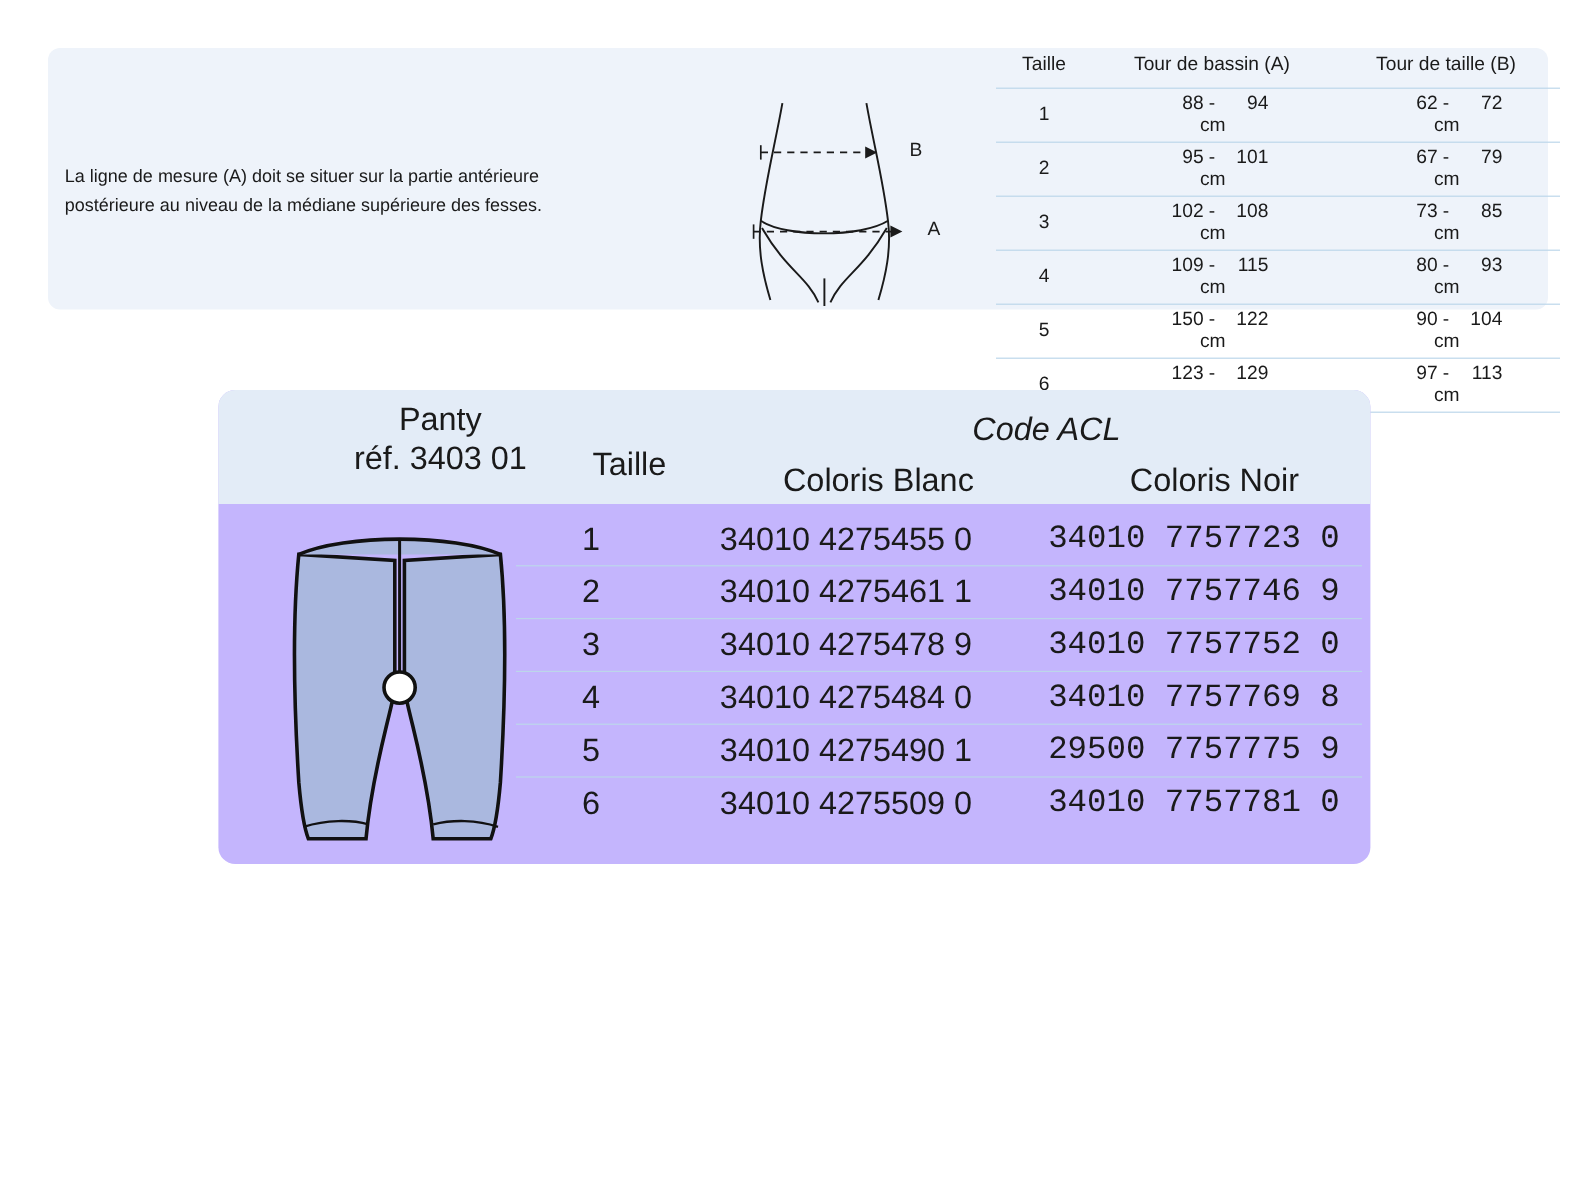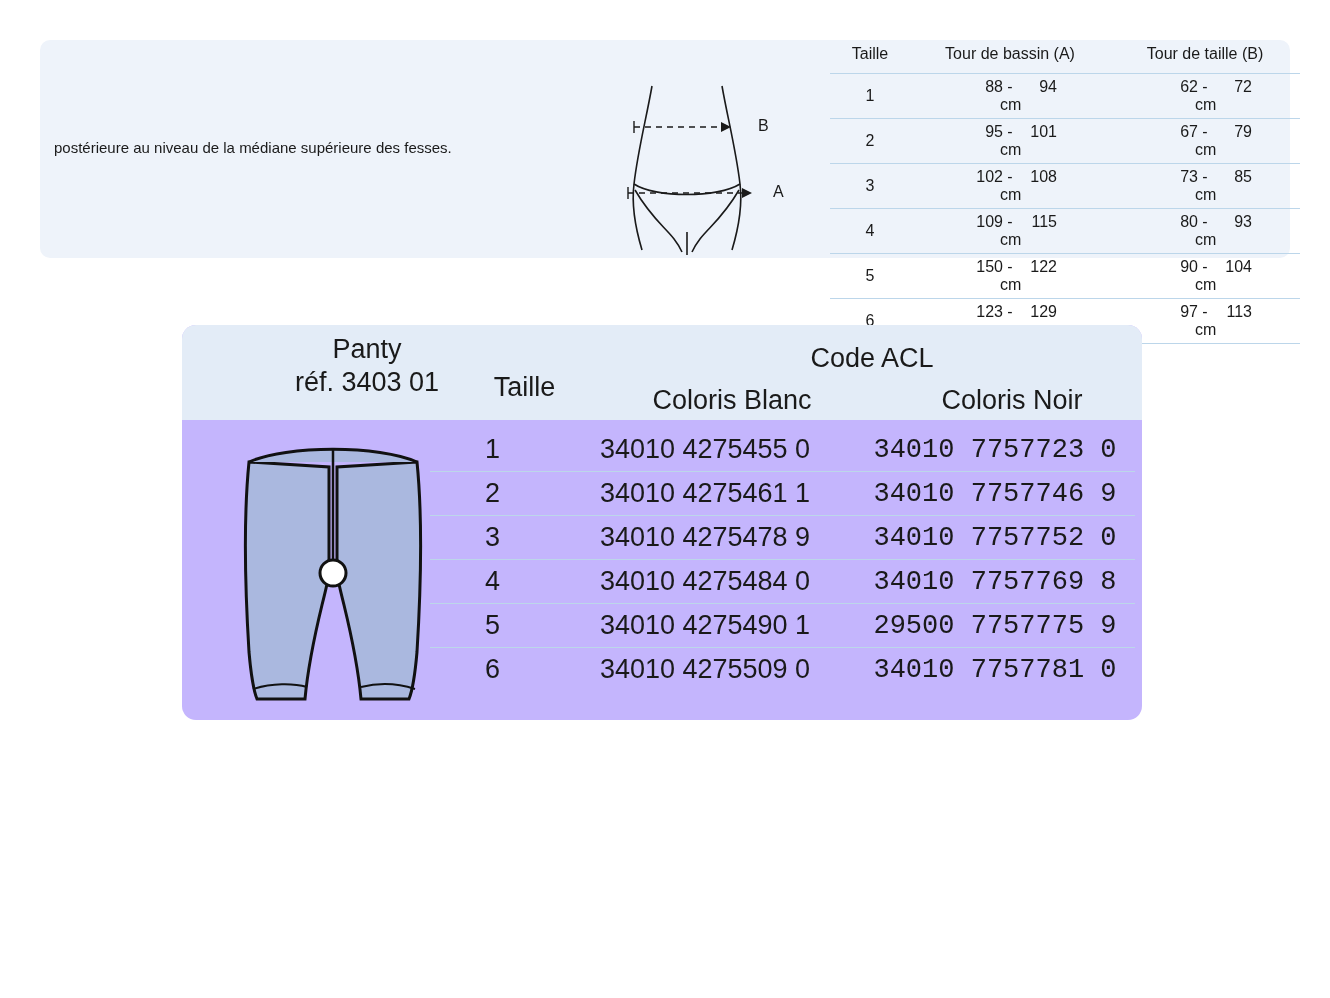--- a/index.html
+++ b/index.html
@@ -121,20 +121,21 @@
     color: #1a1a1a;
   }
   #code-acl-head {
     position: absolute;
     left: 420px;
     top: 18px;
     width: 540px;
     text-align: center;
     font-size: 27px;
     color: #1a1a1a;
+    font-style: italic;
   }
   #col-blanc-head {
     position: absolute;
     left: 400px;
     top: 60px;
     width: 300px;
     text-align: center;
     font-size: 27px;
     color: #1a1a1a;
   }
@@ -177,20 +178,21 @@
   #code-table .c-size { width: 125px; }
   #code-table .c-white { width: 300px; }
   #code-table .c-black { width: 280px; font-family: Liberation Mono, monospace; }
 </style>
 </head>
 <body>
 
 <div id="size-panel">
 
   <div id="measure-text">
+    <div>La ligne de mesure (A) doit se situer sur la partie antérieure</div>
     <div>postérieure au niveau de la médiane supérieure des fesses.</div>
   </div>
 
   <div id="body-diagram">
     <svg width="180" height="175" viewBox="0 0 180 175">
 
       <path d="M42 6 C 36 40, 28 70, 24 104 C 21 128, 26 150, 32 170" fill="none" stroke="#1a1a1a" stroke-width="1.6"></path>
       <path d="M112 6 C 118 40, 126 70, 130 104 C 133 128, 128 150, 122 170" fill="none" stroke="#1a1a1a" stroke-width="1.6"></path>
 
       <path d="M24 104 C 45 118, 108 118, 130 104" fill="none" stroke="#1a1a1a" stroke-width="1.6"></path>

